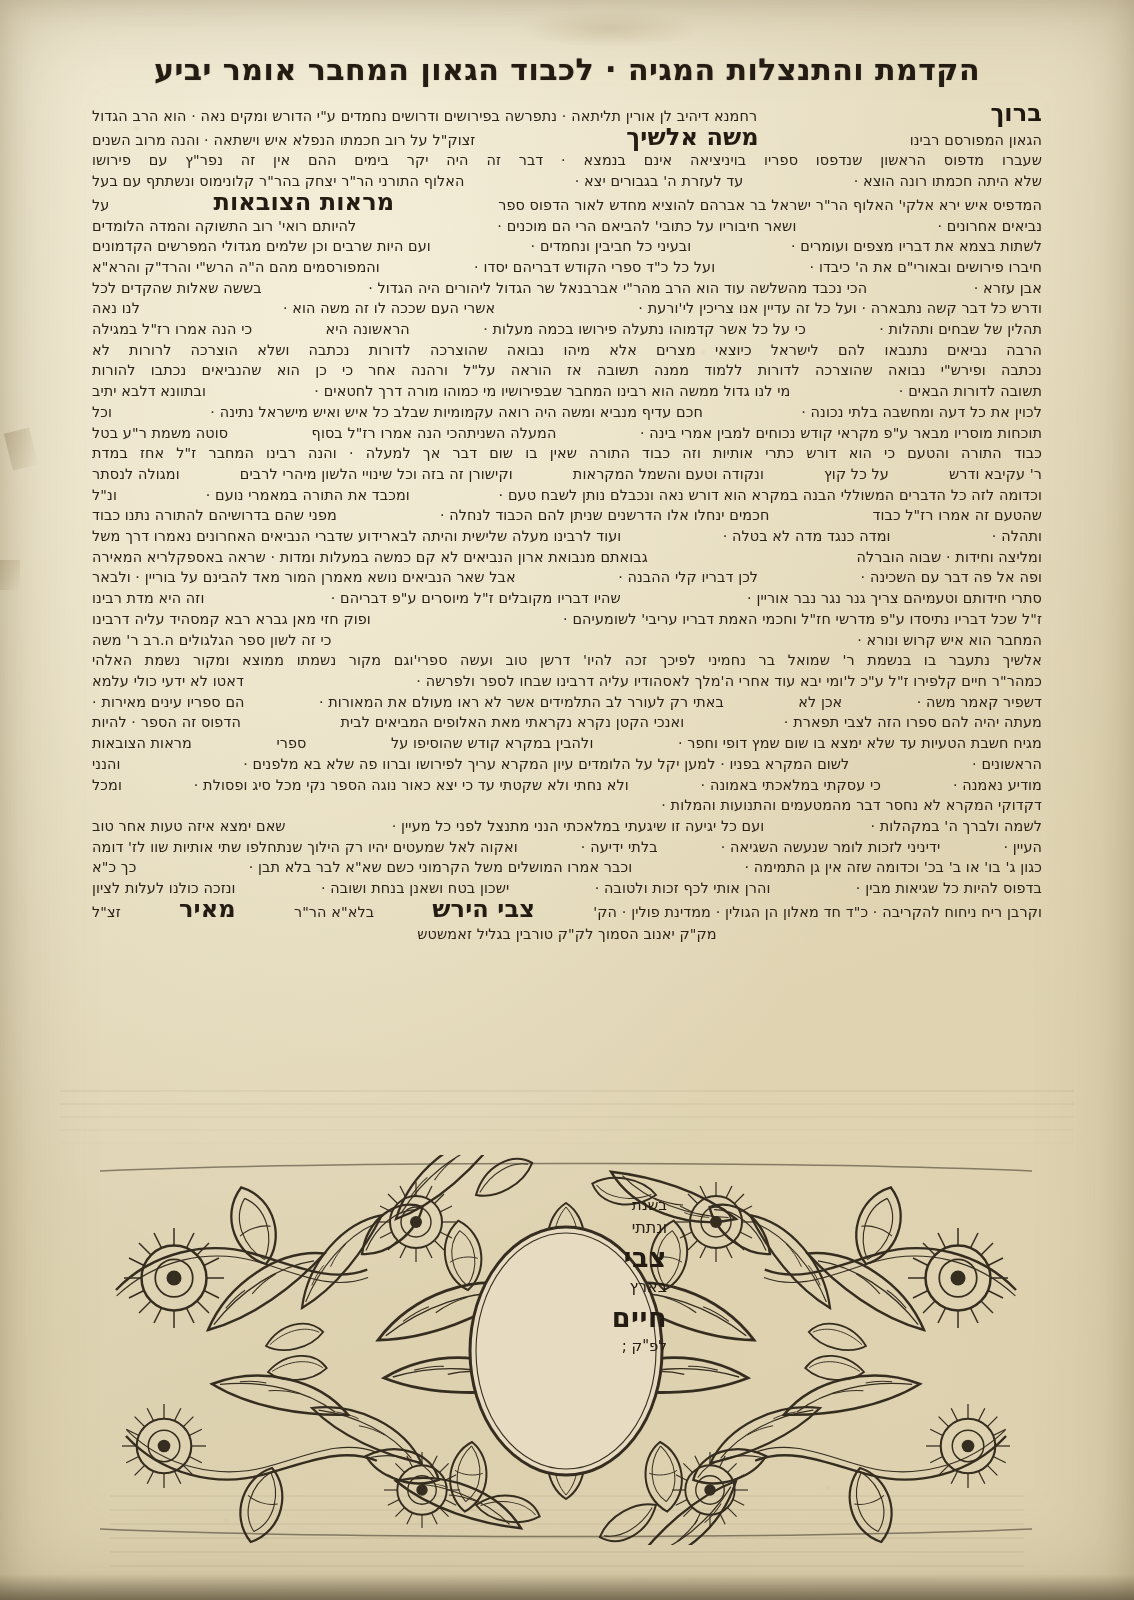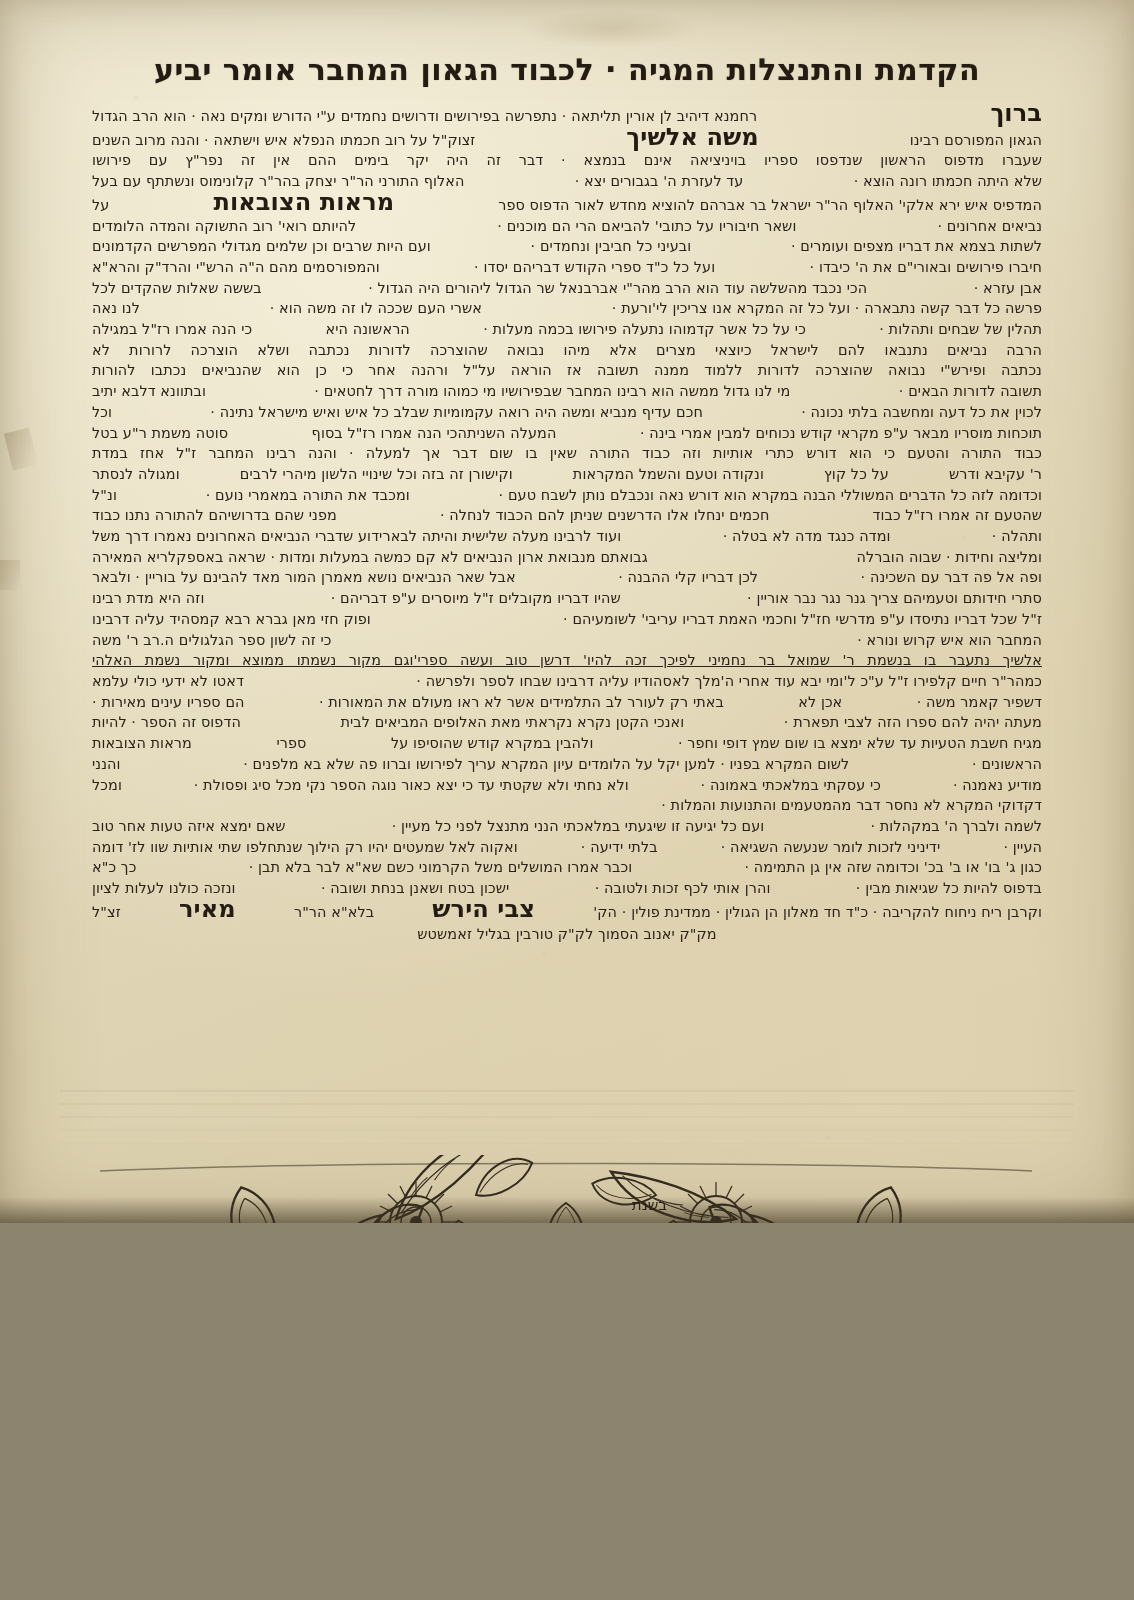--- a/index.html
+++ b/index.html
@@ -11,21 +11,21 @@
     width: 1134px;
     height: 1600px;
     overflow: hidden;
     font-family: "DejaVu Sans", sans-serif;
   }
 
   
   #page {
     position: relative;
     width: 1134px;
-    height: 1223px;
+    height: 1600px;
     background:
       radial-gradient(ellipse at 30% 20%, rgba(255,252,236,0.55) 0%, rgba(255,248,228,0.0) 55%),
       radial-gradient(ellipse at 80% 85%, rgba(225,212,178,0.55) 0%, rgba(225,212,178,0.0) 60%),
       linear-gradient(160deg, #e9e0c6 0%, #e5dbbe 35%, #ded3b2 65%, #d8ccaa 100%);
     box-sizing: border-box;
     overflow: hidden;
   }
   
   #grain {
     position: absolute;
@@ -166,21 +166,21 @@
     left: 50%;
     top: 1194px;
     transform: translateX(-50%);
     width: 200px;
     z-index: 5;
     color: #241c12;
     font-family: "DejaVu Sans", sans-serif;
     line-height: 1.30;
   }
   .colophon .c-sm { font-size: 15px; }
-  .colophon .c-lg { font-size: 16px; font-weight: bold; letter-spacing: .5px; }
+  .colophon .c-lg { font-size: 27px; font-weight: bold; letter-spacing: .5px; }
   .colophon .c-md { font-size: 16px; }
   .colophon div { margin: 2px 0; }
 
   
   #bottom-edge {
     position: absolute;
     left: 0; right: 0; bottom: 0; height: 26px;
     background: linear-gradient(to bottom, rgba(90,78,52,0), rgba(60,50,32,.55));
     z-index: 6;
     pointer-events: none;
@@ -239,21 +239,21 @@
           <span>חיברו פירושים ובאורי"ם את ה' כיבדו ·</span>
           <span>ועל כל כ"ד ספרי הקודש דבריהם יסדו ·</span>
           <span>והמפורסמים מהם ה"ה הרש"י והרד"ק והרא"א</span>
         </div>
         <div class="line">
           <span>אבן עזרא ·</span>
           <span>הכי נכבד מהשלשה עוד הוא הרב מהר"י אברבנאל שר הגדול ליהורים היה הגדול ·</span>
           <span>בששה שאלות שהקדים לכל</span>
         </div>
         <div class="line">
-          <span>פרשה כל דבר קשה נתבארה · ועל כל זה המקרא אנו צריכין לי'ורעת ·</span>
+          <span>ודרש כל דבר קשה נתבארה · ועל כל זה עדיין אנו צריכין לי'ורעת ·</span>
           <span>אשרי העם שככה לו זה משה הוא ·</span>
           <span>לנו נאה</span>
         </div>
         <div class="line">
           <span>תהלין של שבחים ותהלות ·</span>
           <span>כי על כל אשר קדמוהו נתעלה פירושו בכמה מעלות ·</span>
           <span>הראשונה היא</span>
           <span>כי הנה אמרו רז"ל במגילה</span>
         </div>
         <div class="line" style="justify-content: flex-start;">
@@ -318,21 +318,21 @@
         </div>
         <div class="line">
           <span>ז"ל שכל דבריו נתיסדו ע"פ מדרשי חז"ל וחכמי האמת דבריו עריבי' לשומעיהם ·</span>
           <span>ופוק חזי מאן גברא רבא קמסהיד עליה דרבינו</span>
         </div>
         <div class="line">
           <span>המחבר הוא איש קרוש ונורא ·</span>
           <span>כי זה לשון ספר הגלגולים ה.רב ר' משה</span>
         </div>
         <div class="line" style="justify-content: flex-start;">
-          <span style="width: 100%; text-align: justify; text-align-last: justify; text-decoration: underline;">אלשיך נתעבר בו בנשמת ר' שמואל בר נחמיני לפיכך זכה להיו' דרשן טוב ועשה ספרי'וגם מקור נשמתו ממוצא ומקור נשמת האלהי</span>
+          <span style="width: 100%; text-align: justify; text-align-last: justify;">אלשיך נתעבר בו בנשמת ר' שמואל בר נחמיני לפיכך זכה להיו' דרשן טוב ועשה ספרי'וגם מקור נשמתו ממוצא ומקור נשמת האלהי</span>
         </div>
         <div class="line">
           <span>כמהר"ר חיים קלפירו ז"ל ע"כ ל'ומי יבא עוד אחרי ה'מלך לאסהודיו עליה דרבינו שבחו לספר ולפרשה ·</span>
           <span>דאטו לא ידעי כולי עלמא</span>
         </div>
         <div class="line">
           <span>דשפיר קאמר משה ·</span>
           <span>אכן לא</span>
           <span>באתי רק לעורר לב התלמידים אשר לא ראו מעולם את המאורות ·</span>
           <span>הם ספריו עינים מאירות ·</span>

